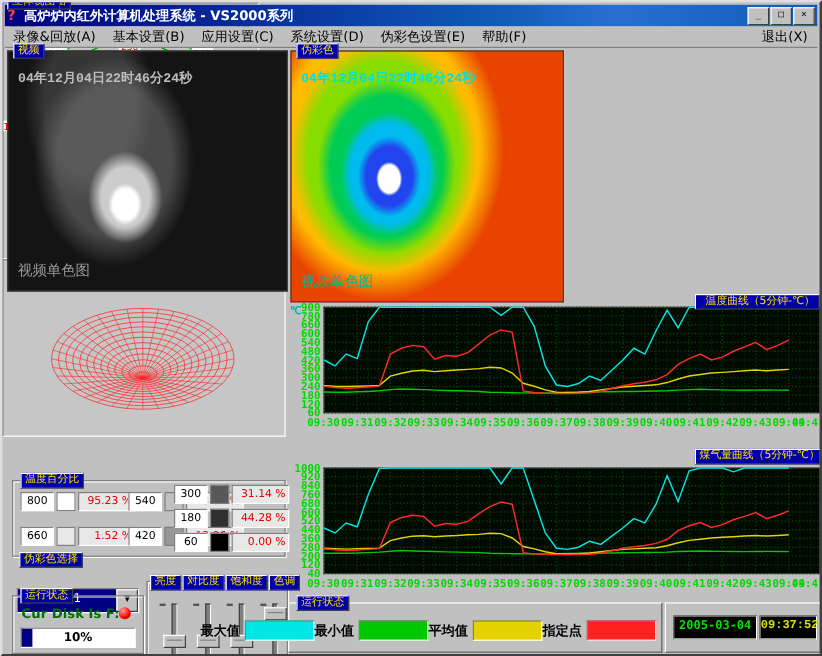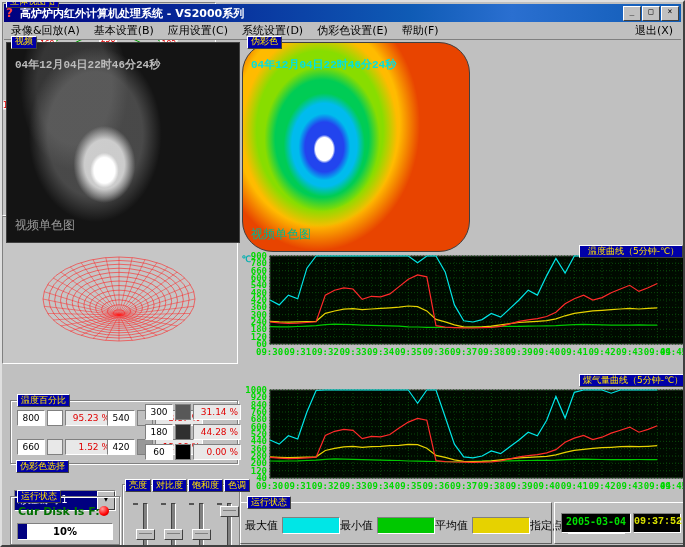--- a/index.html
+++ b/index.html
@@ -30,21 +30,21 @@
       radial-gradient(ellipse 95px 125px at 38% 46%,rgba(125,125,125,.5) 0 50%,rgba(0,0,0,0) 70%),
       radial-gradient(ellipse 75px 115px at 29% 22%,rgba(95,95,95,.45) 0 50%,rgba(0,0,0,0) 72%);}
   #thermal-panel{left:240px;top:40px;width:228px;height:210px;background-color:#e84400;
     background-image:
       radial-gradient(ellipse 26px 34px at 36% 51%,#ffffff 0 34%,rgba(255,255,255,0) 42%),
       radial-gradient(ellipse 42px 54px at 36% 50%,#2244ee 0 46%,rgba(0,0,0,0) 62%),
       radial-gradient(ellipse 58px 74px at 36% 49%,#00bbee 0 56%,rgba(0,0,0,0) 70%),
       radial-gradient(ellipse 78px 98px at 35% 46%,#00cc55 0 60%,rgba(0,0,0,0) 74%),
       radial-gradient(ellipse 102px 128px at 34% 42%,#88dd00 0 62%,rgba(0,0,0,0) 76%),
       radial-gradient(ellipse 128px 158px at 33% 39%,#ffbb00 0 64%,rgba(0,0,0,0) 80%),
-      radial-gradient(ellipse 80px 140px at 27% 18%,rgba(170,220,0,.85) 0 48%,rgba(0,0,0,0) 70%); border-radius: 31px;}
+      radial-gradient(ellipse 80px 140px at 27% 18%,rgba(170,220,0,.85) 0 48%,rgba(0,0,0,0) 70%);}
   .ts{position:absolute;left:8px;top:14px;font-size:11px;font-weight:bold;}
   .caption{position:absolute;left:8px;bottom:8px;font-size:12px;}
   #video-ts{color:#bcbcbc;} #video-caption{color:#9a9a9a;}
   #thermal-ts{color:#00e0e0;} #thermal-caption{color:#00b890;}
   
   #polar-panel{left:470px;top:40px;width:212px;height:212px;background:#c6c6c6;
     border:1px solid;border-color:#808080 #fff #fff #808080;}
   
   #mesh-panel{left:4px;top:246px;width:234px;height:146px;background:#c6c6c6;
     border:1px solid;border-color:#808080 #fff #fff #808080;}
@@ -79,21 +79,21 @@
   .slider-tabs .tab{position:relative;}
   .strack{position:absolute;top:18px;bottom:10px;width:3px;background:#808080;
     border:1px solid;border-color:#404040 #fff #fff #404040;}
   .sthumb{position:absolute;left:-8px;width:17px;height:9px;background:#c0c0c0;
     border:1px solid;border-color:#fff #404040 #404040 #fff;}
   .sthumb:after{content:"";position:absolute;left:2px;right:2px;top:3px;border-top:1px solid #808080;}
   .stick{position:absolute;width:5px;height:2px;background:#555;}
   
   #legend-panel{left:238px;top:500px;width:310px;height:40px;border:1px solid;
     border-color:#fff #606060 #606060 #fff;}
-  #legend-items{position:absolute;inset:8px 4px 4px 4px;display:flex;align-items:center;justify-content:flex-start;}
+  #legend-items{position:absolute;inset:8px 4px 4px 4px;display:flex;align-items:center;justify-content:flex-end;font-weight:bold;}
   .litem{display:flex;align-items:center;gap:4px;font-size:11px;color:#000;white-space:nowrap;}
   .lsw{width:56px;height:15px;border:1px solid;border-color:#808080 #fff #fff #808080;}
   #datetime-panel{left:552px;top:500px;width:130px;height:40px;border:1px solid;
     border-color:#fff #606060 #606060 #fff;}
   .lcd{position:absolute;top:10px;height:18px;background:#000;border:1px solid;border-color:#808080 #fff #fff #808080;
     font-family:"DejaVu Sans Mono","Liberation Mono",monospace;font-weight:bold;font-size:10px;line-height:16px;text-align:center;}
   #lcd-date{left:6px;width:68px;color:#00e000;}
   #lcd-time{left:78px;width:46px;color:#d8e000;font-family:Liberation Mono, monospace;}
   svg text{font-family:"DejaVu Sans Mono","Liberation Mono",monospace;}
 </style>

